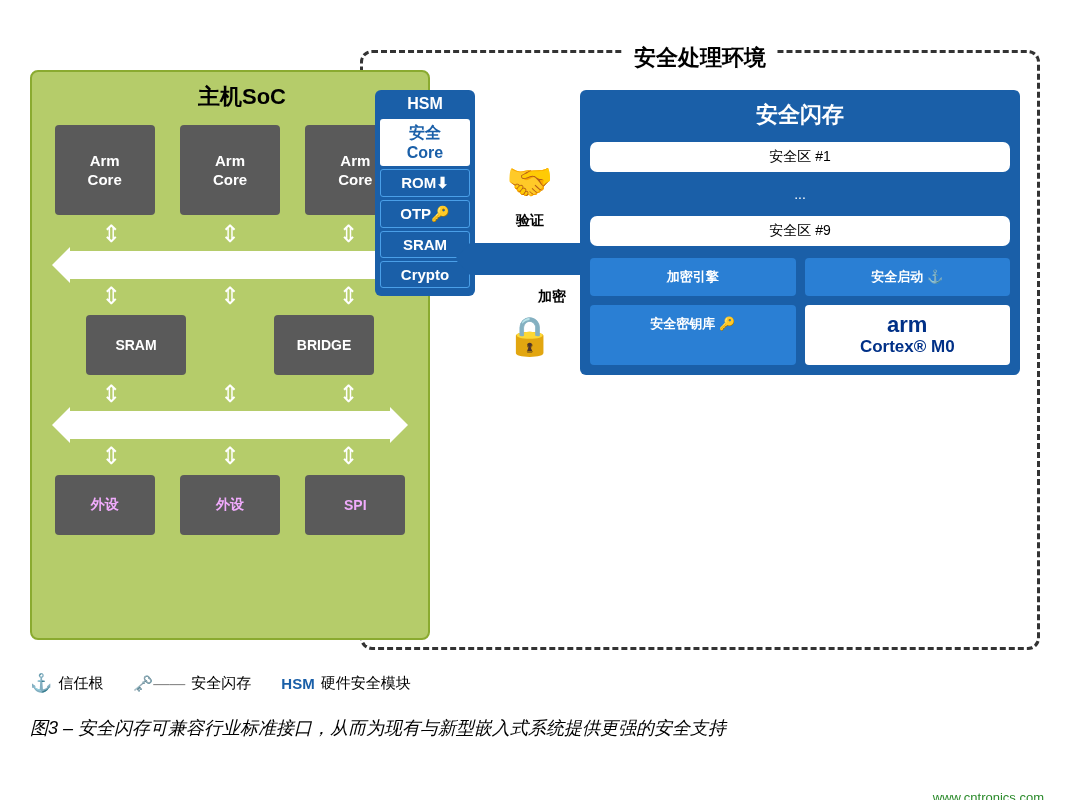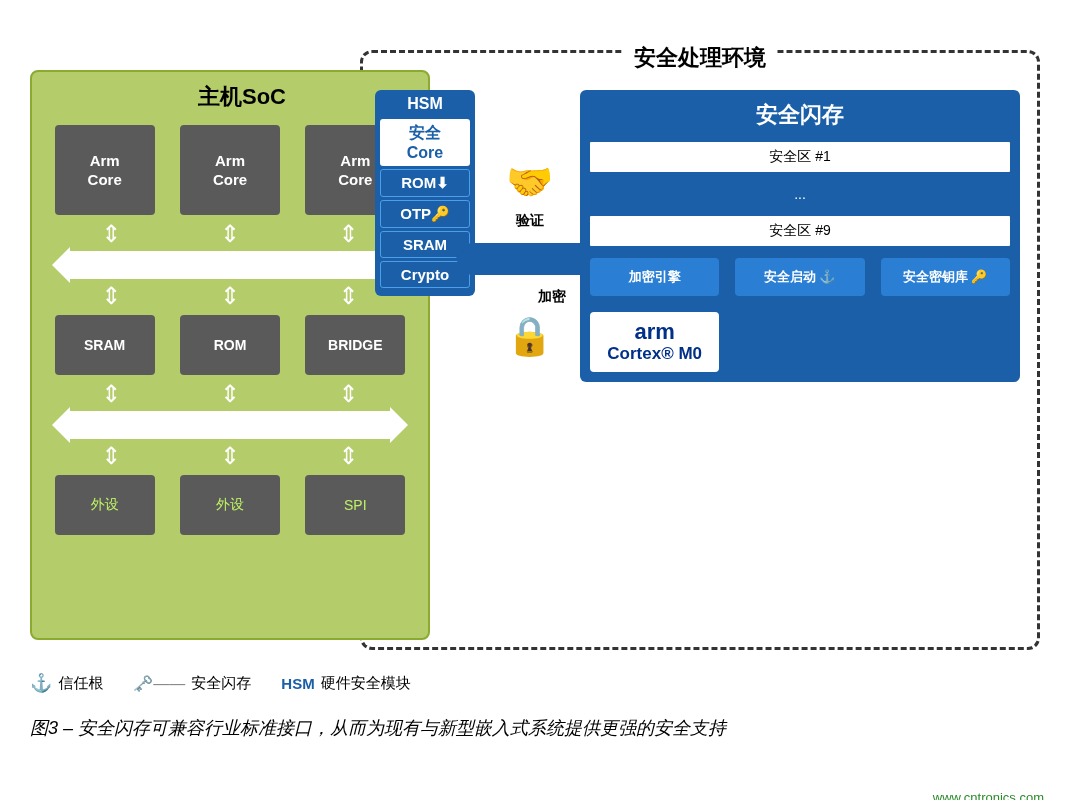--- a/index.html
+++ b/index.html
@@ -148,29 +148,29 @@
 
     
     .peripheral-row {
       display: flex;
       justify-content: space-around;
       padding: 5px 10px;
     }
 
     .peripheral-box {
       background: #5a5a5a;
-      color: #bef264;
+      color: #f0abfc;
       width: 100px;
       height: 60px;
       border-radius: 4px;
       display: flex;
       align-items: center;
       justify-content: center;
       font-size: 14px;
-      font-weight: normal;
+      font-weight: bold;
     }
 
     
     .hsm-box {
       position: absolute;
       top: 70px;
       left: 355px;
       width: 100px;
       background: #1a5fa8;
       border-radius: 6px;
@@ -220,34 +220,34 @@
       margin-bottom: 10px;
     }
 
     .secure-zone-row {
       background: #fff;
       color: #000;
       font-size: 14px;
       text-align: center;
       padding: 6px 8px;
       margin: 12px 0;
-      border-radius: 1px;
+      border-radius: 7px;
     }
 
     .secure-zone-dots {
       color: #fff;
       text-align: center;
       font-size: 14px;
       padding: 2px 0;
     }
 
     .secure-bottom-grid {
       display: grid;
-      grid-template-columns: 1fr 1fr 1fr;
-      gap: 16px;
+      grid-template-columns: 1fr 1fr;
+      gap: 9px;
       margin-top: 6px;
     }
 
     .secure-bottom-item {
       background: #2a7fd4;
       color: #fff;
       font-size: 13px;
       font-weight: bold;
       text-align: center;
       padding: 10px 6px;
@@ -338,21 +338,20 @@
     </div>
 
     <div class="v-arrows-section">
       <span class="arrow-symbol">⇕</span>
       <span class="arrow-symbol">⇕</span>
       <span class="arrow-symbol">⇕</span>
     </div>
 
     <div class="memory-row">
       <div class="memory-box">SRAM</div>
-      <div class="memory-box">ROM</div>
       <div class="memory-box">BRIDGE</div>
     </div>
 
     <div class="v-arrows-section">
       <span class="arrow-symbol">⇕</span>
       <span class="arrow-symbol">⇕</span>
       <span class="arrow-symbol">⇕</span>
     </div>
 
     <div class="wide-arrow-container">

